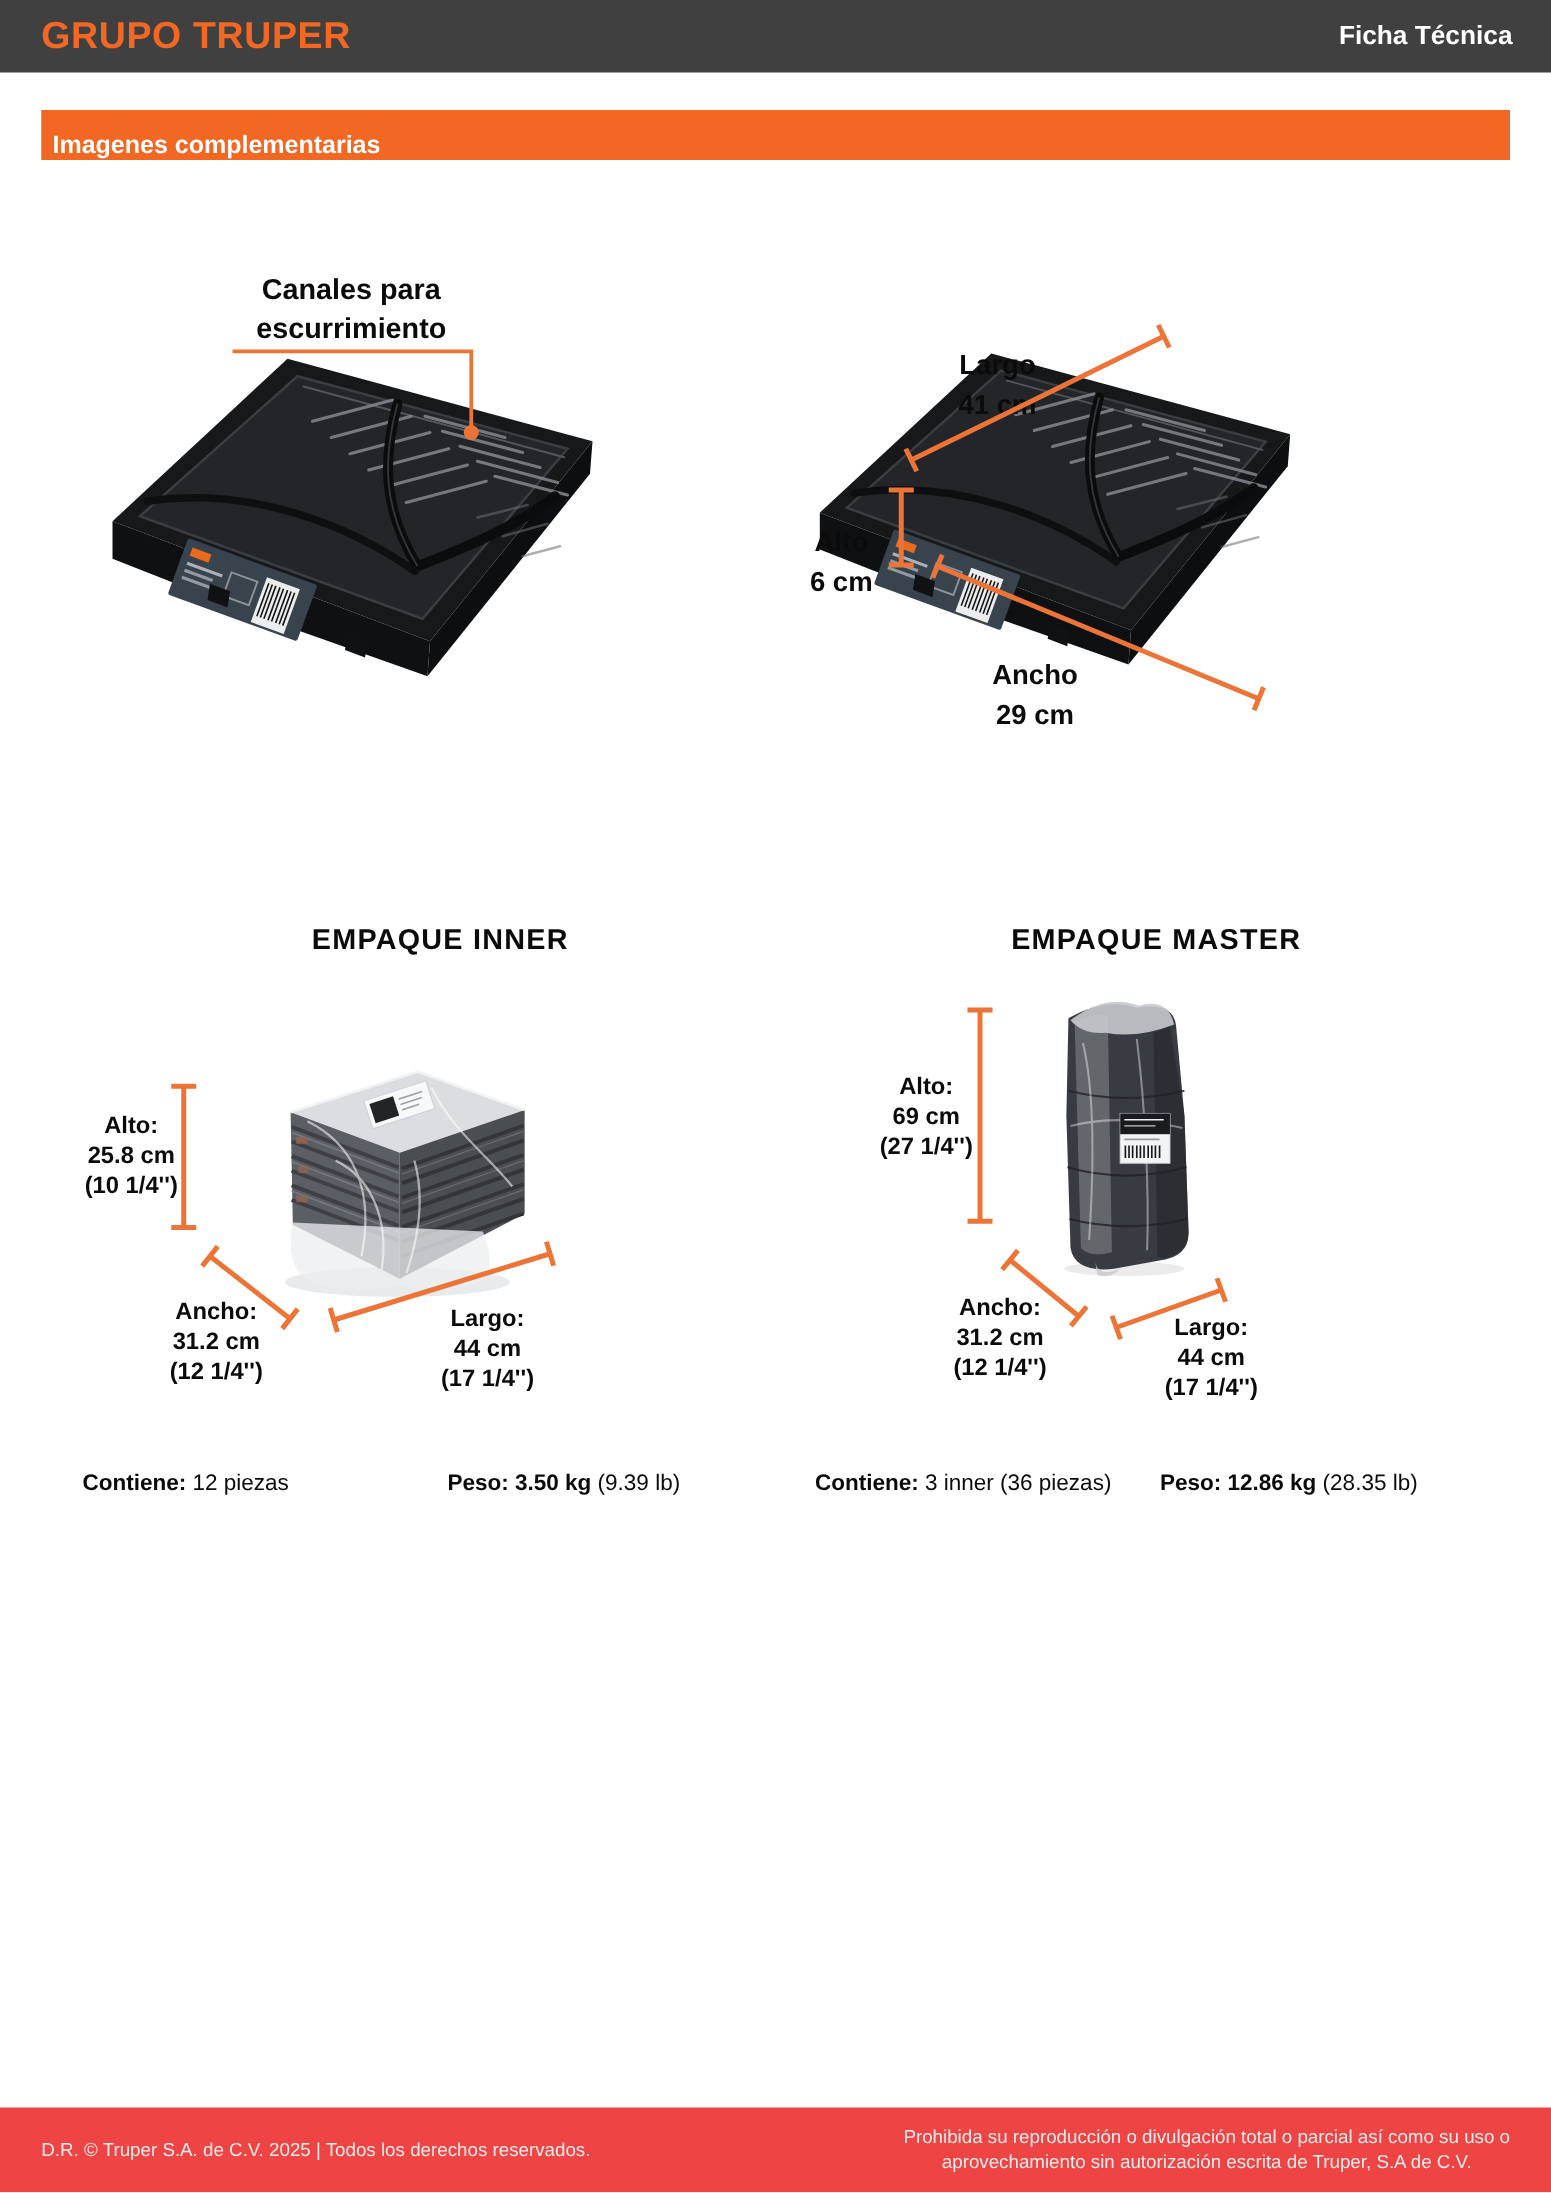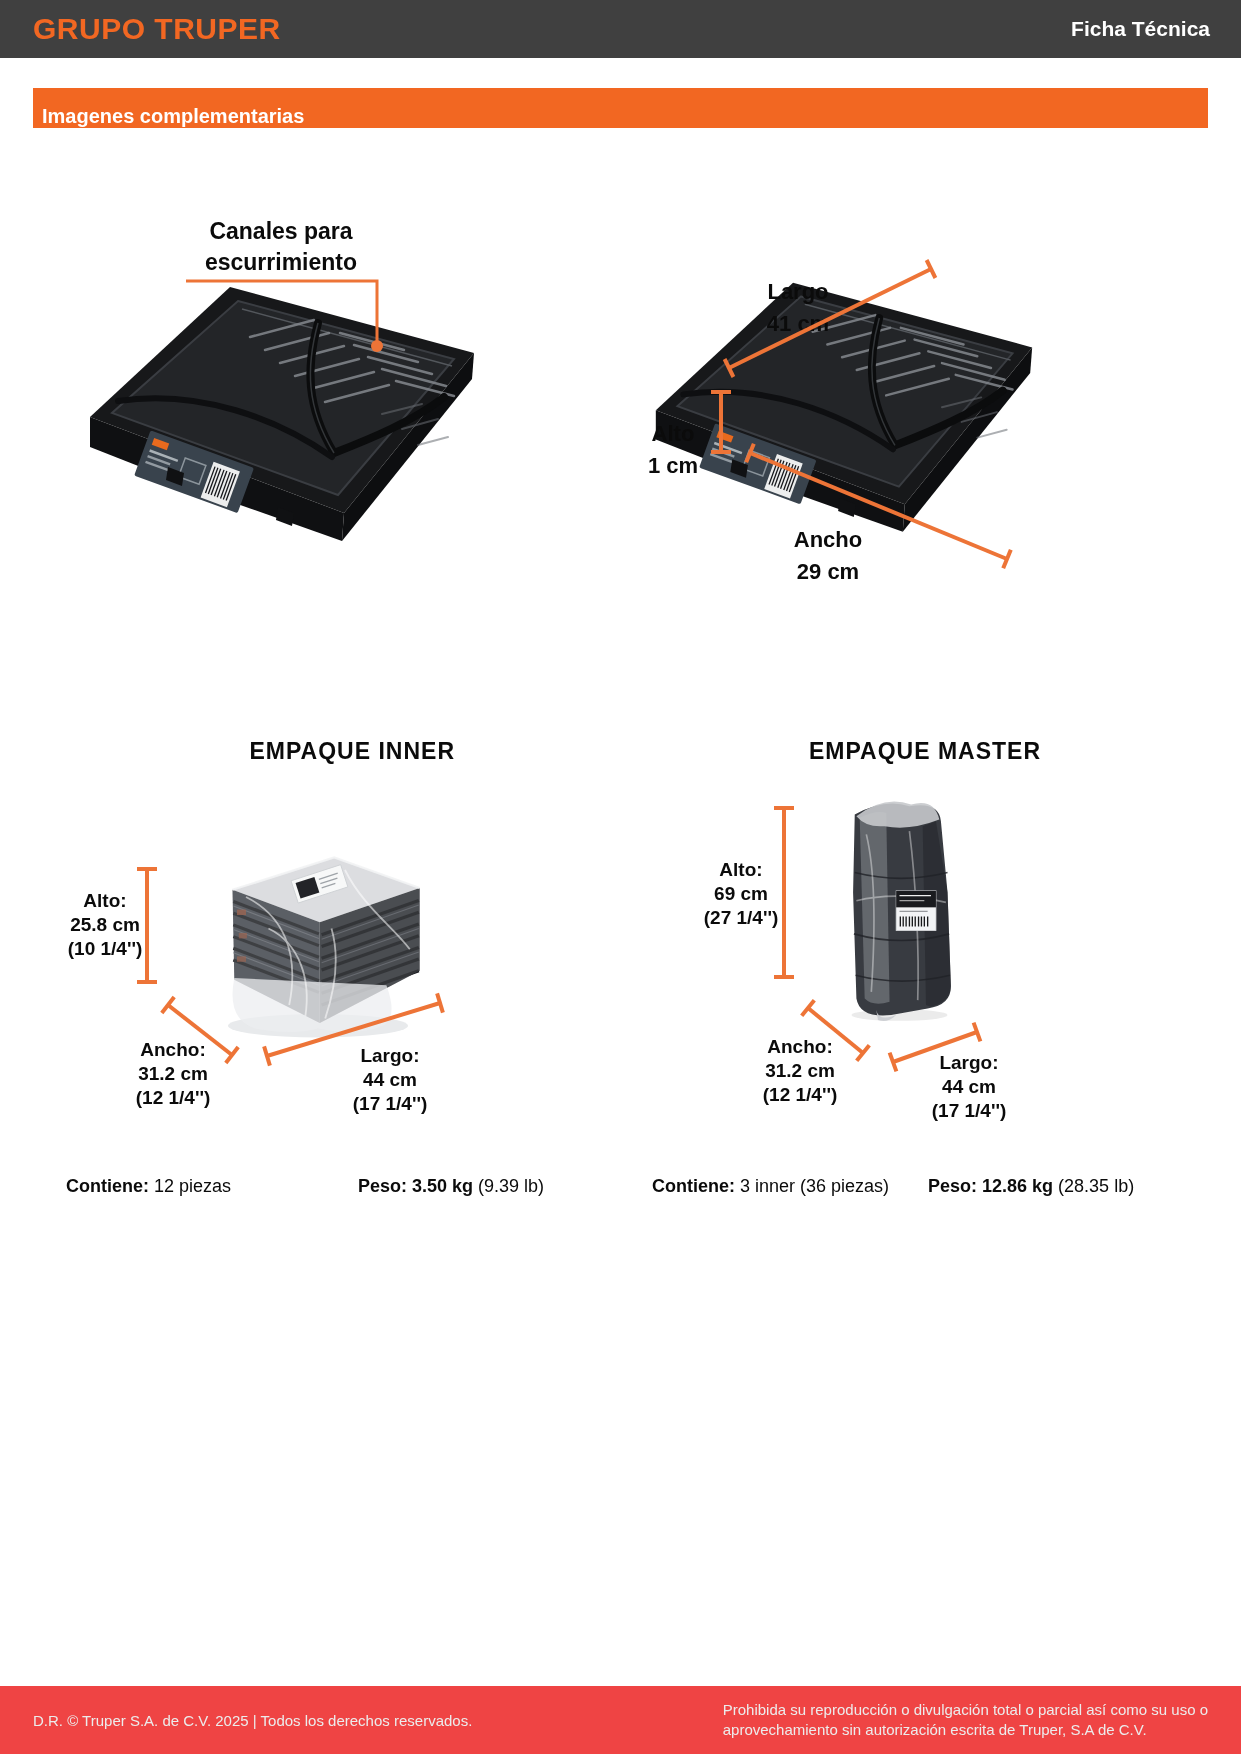--- a/index.html
+++ b/index.html
@@ -44,21 +44,21 @@
 
   .fig { position:absolute; }
   .overlay { position:absolute; left:0; top:0; pointer-events:none; }
 
   
   .footer {
     position:absolute; left:0; top:1686px; width:1241px; height:68px;
     background:#ef4444; color:#ececec; display:flex; align-items:center;
     justify-content:space-between; padding:0 33px; font-size:15px;
   }
-  .footer-right { text-align:left; line-height:20px; }
+  .footer-right { text-align:center; line-height:20px; }
 </style>
 </head>
 <body>
 
 <div id="page">
 
   <svg width="0" height="0" style="position:absolute" aria-hidden="true">
     <defs>
 
       <symbol id="sym-tray" viewBox="0 0 400 300">
@@ -224,21 +224,21 @@
     <div>Canales para</div>
     <div>escurrimiento</div>
   </div>
 
   <div class="dim2" style="left:748px; top:252px; width:100px;">
     <div>Largo</div>
     <div>41 cm</div>
   </div>
   <div class="dim2" style="left:628px; top:394px; width:90px;">
     <div>Alto</div>
-    <div>1 cm</div>
+    <div>6 cm</div>
   </div>
   <div class="dim2" style="left:773px; top:500px; width:110px;">
     <div>Ancho</div>
     <div>29 cm</div>
   </div>
 
   <div class="pack-title" style="left:149px; top:738px;">EMPAQUE INNER</div>
   <svg class="fig" style="left:175px; top:843px;" width="268" height="198" viewBox="0 0 280 220">
       <use href="#sym-inner"></use>
     </svg>

